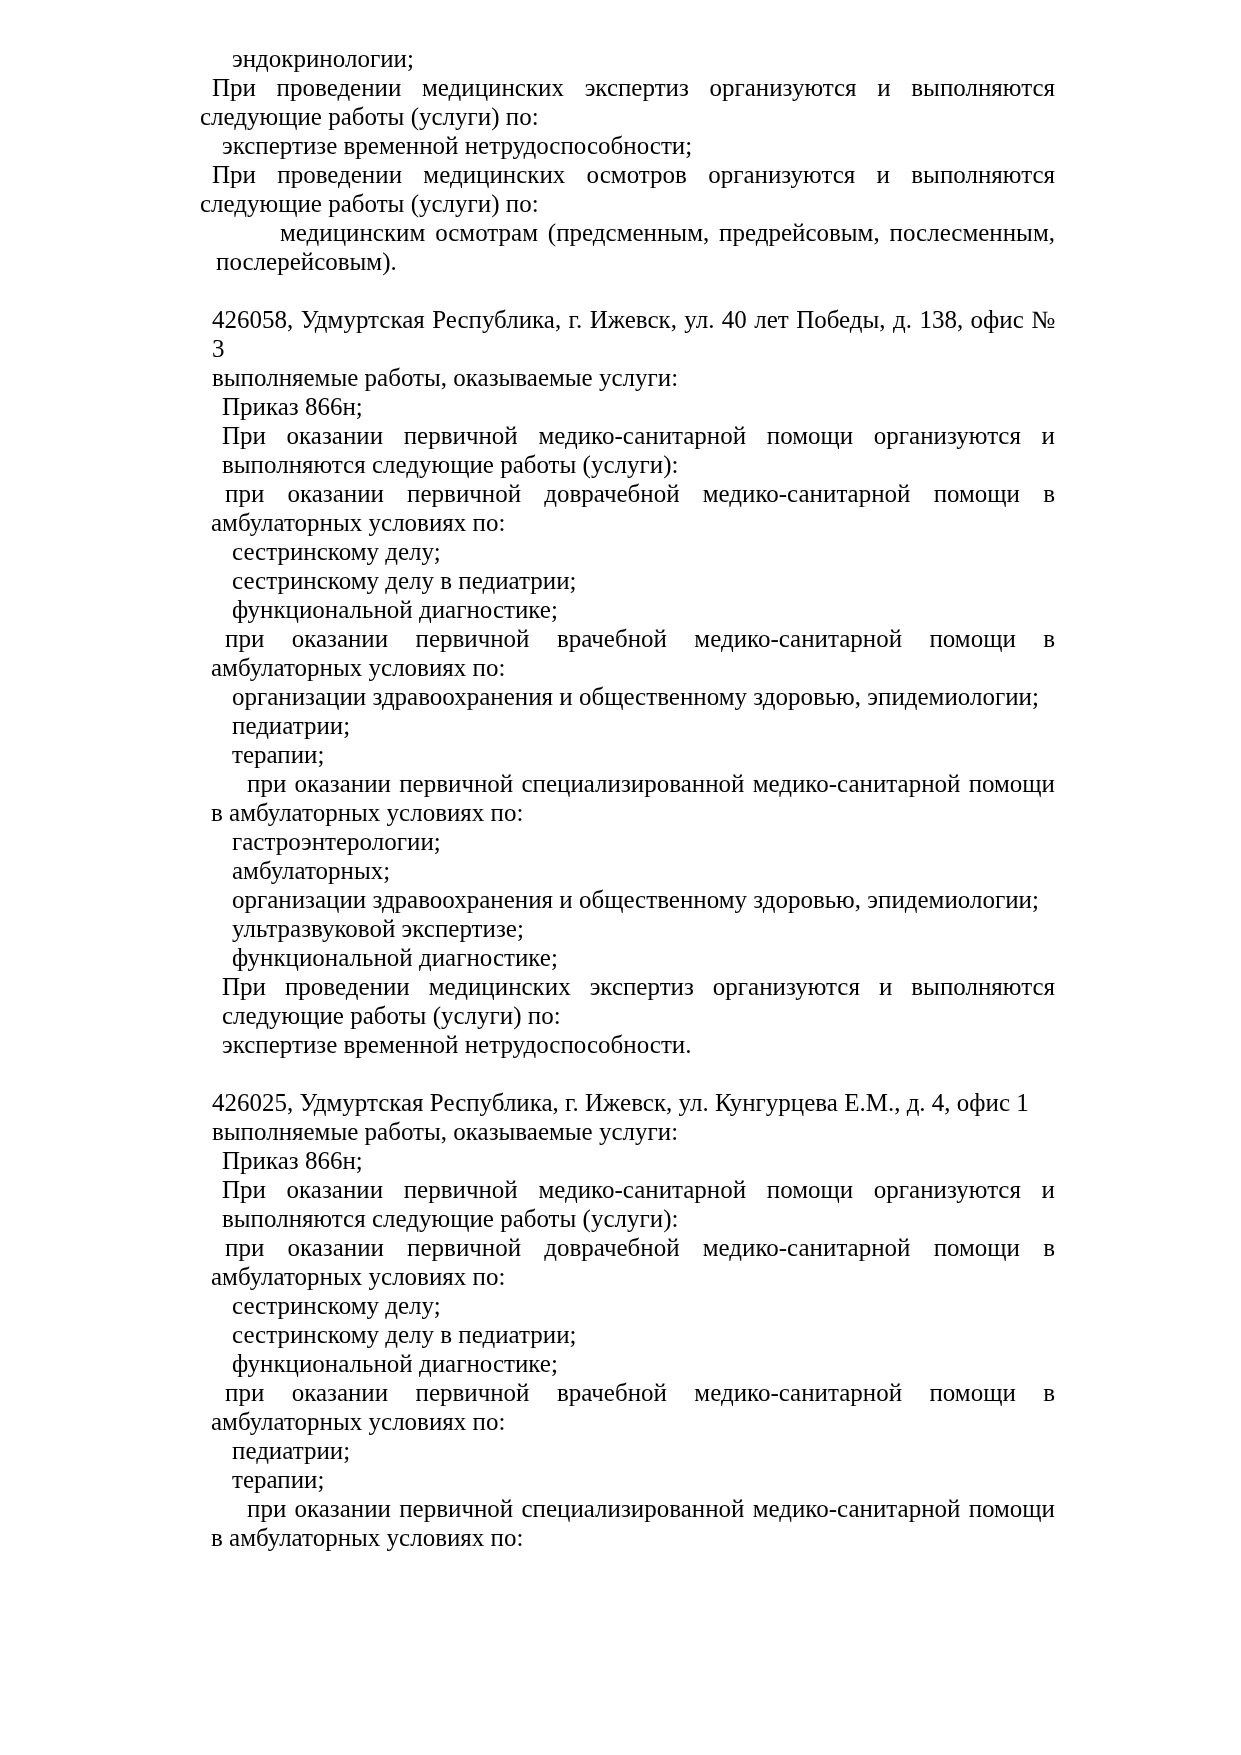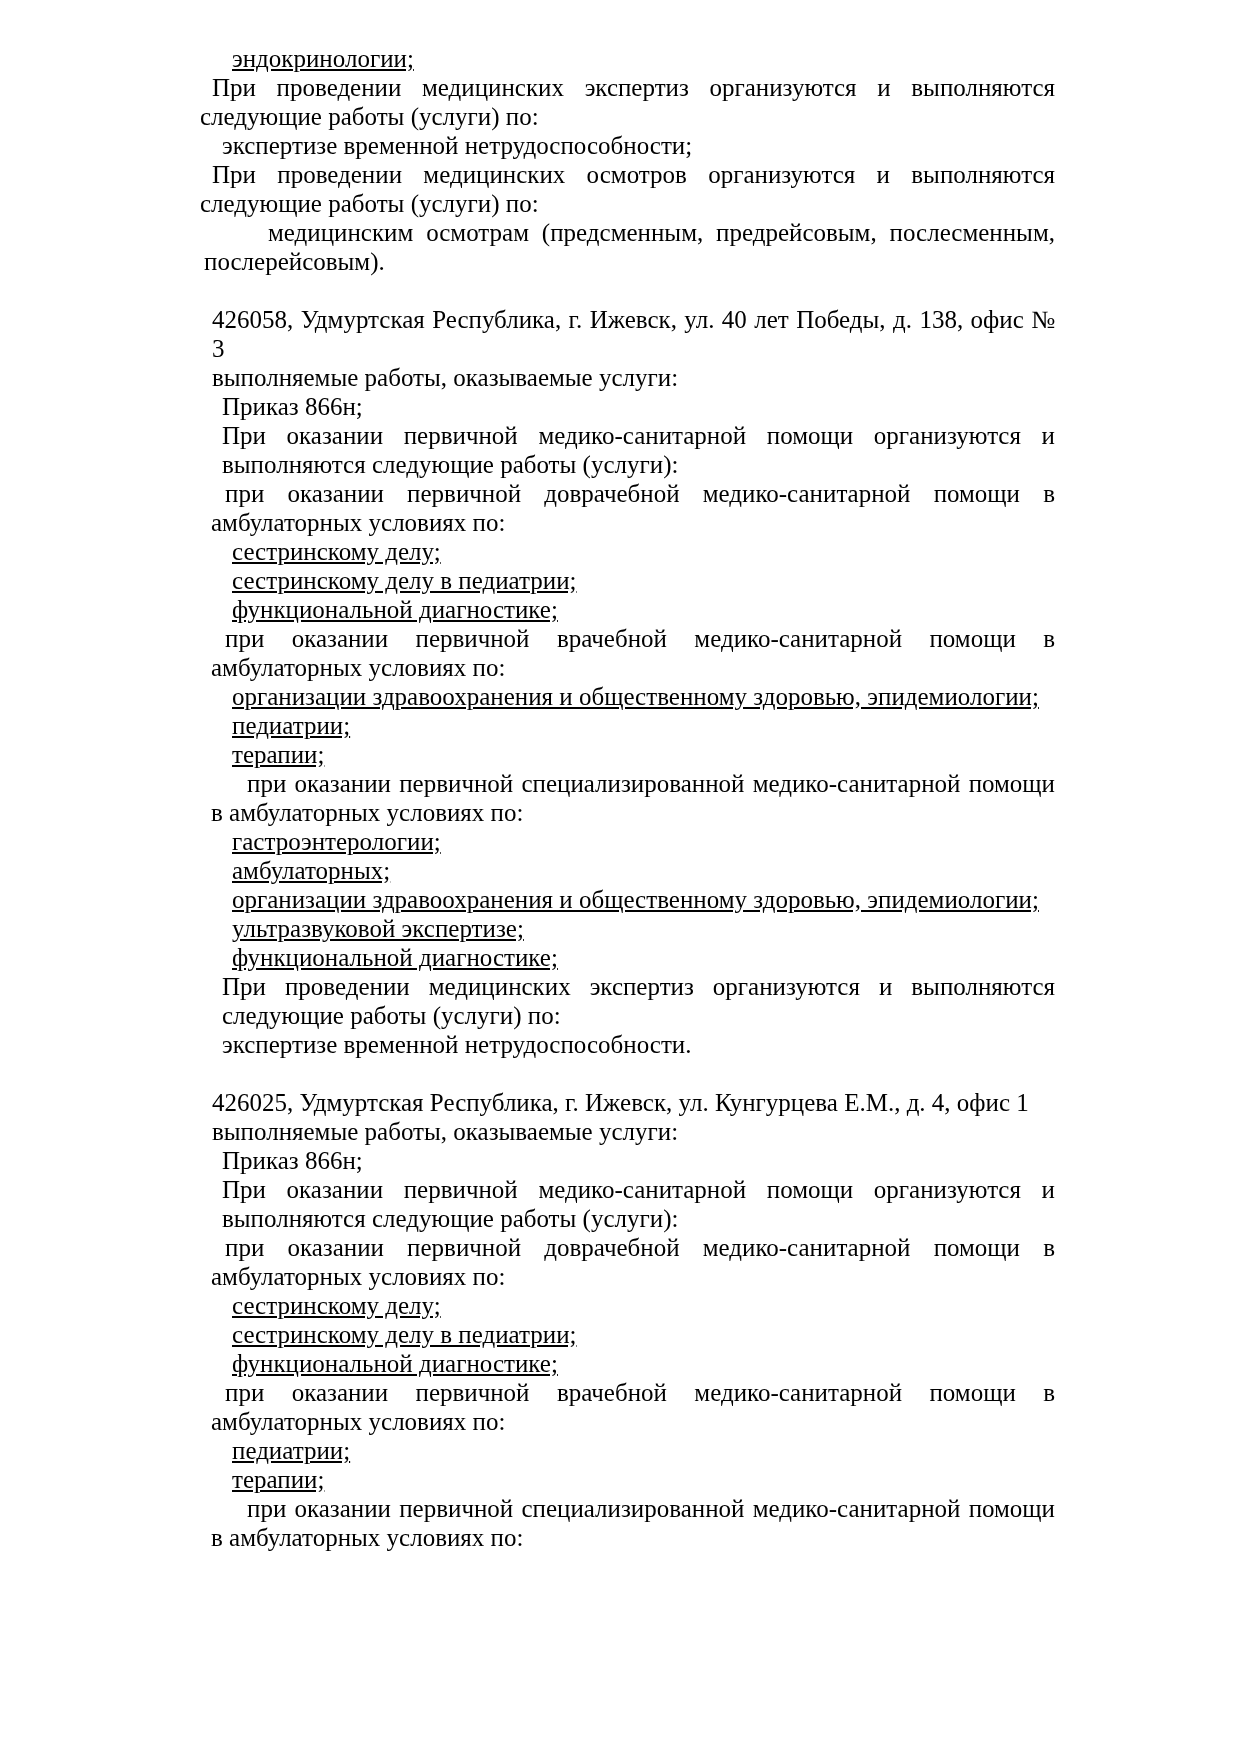--- a/index.html
+++ b/index.html
@@ -27,22 +27,22 @@
     text-align: justify;
     white-space: normal;
   }
   
   .i0  { margin-left: 12px;    text-indent: 0; }      
   .i1  { margin-left: 22px; text-indent: 0; }      
   .i1f { margin-left: 0;    text-indent: 12px; }   
   .i2  { margin-left: 11px; text-indent: 14px; }   
   .i2s { margin-left: 11px; text-indent: 36px; }   
   .i2b { margin-left: 11px; text-indent: 11px; }   
-  .i3  { margin-left: 21px; text-indent: 11px; text-decoration: underline; }   
-  .med { margin-left: 4px;    text-indent: 64px; }   
+  .i3  { margin-left: 21px; text-indent: 11px; }   
+  .med { margin-left: 16px;    text-indent: 64px; }   
   .spacer { height: 29px; }
 </style>
 </head>
 <body>
 
 <div class="page">
     <div class="line i3">эндокринологии;</div>
     <div class="line i1f">При проведении медицинских экспертиз организуются и выполняются следующие работы (услуги) по:</div>
     <div class="line i2b">экспертизе временной нетрудоспособности;</div>
     <div class="line i1f">При проведении медицинских осмотров организуются и выполняются следующие работы (услуги) по:</div>

